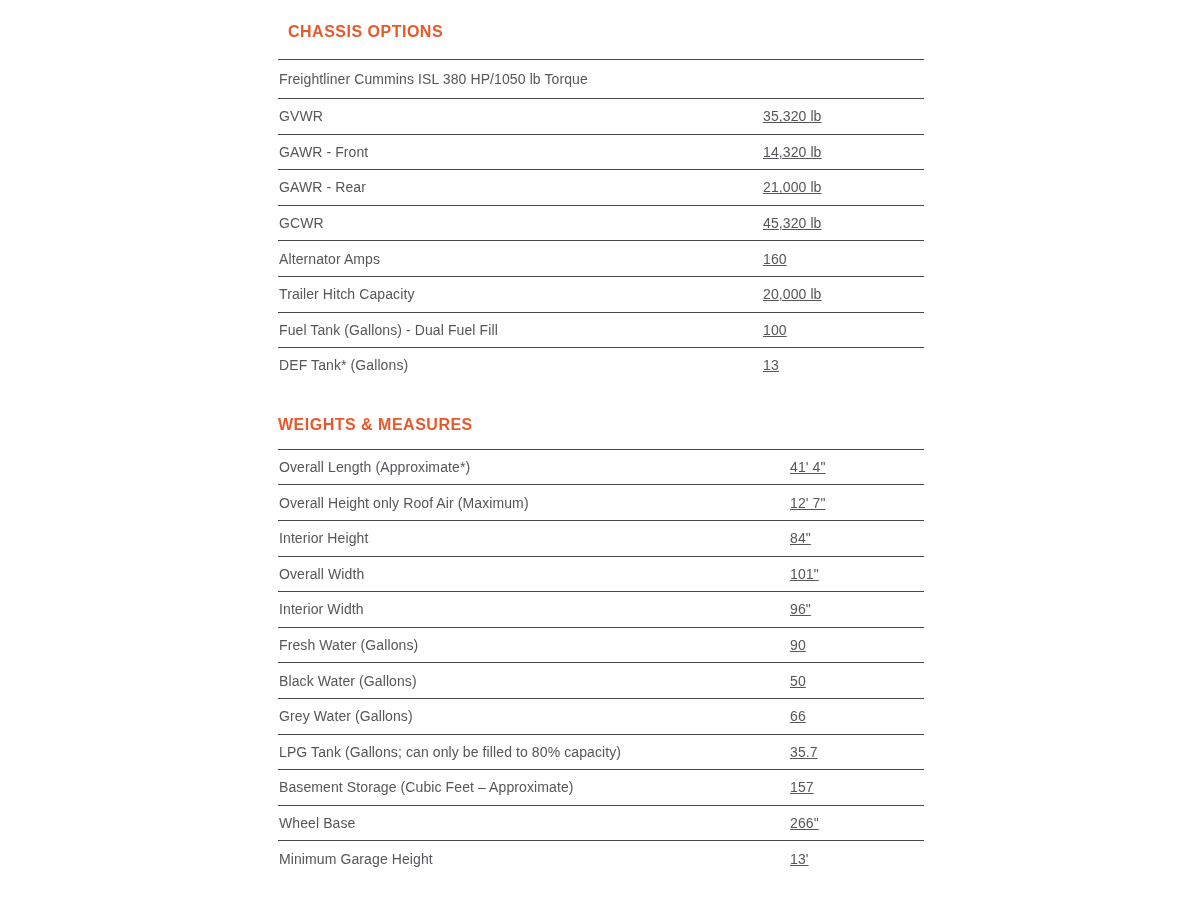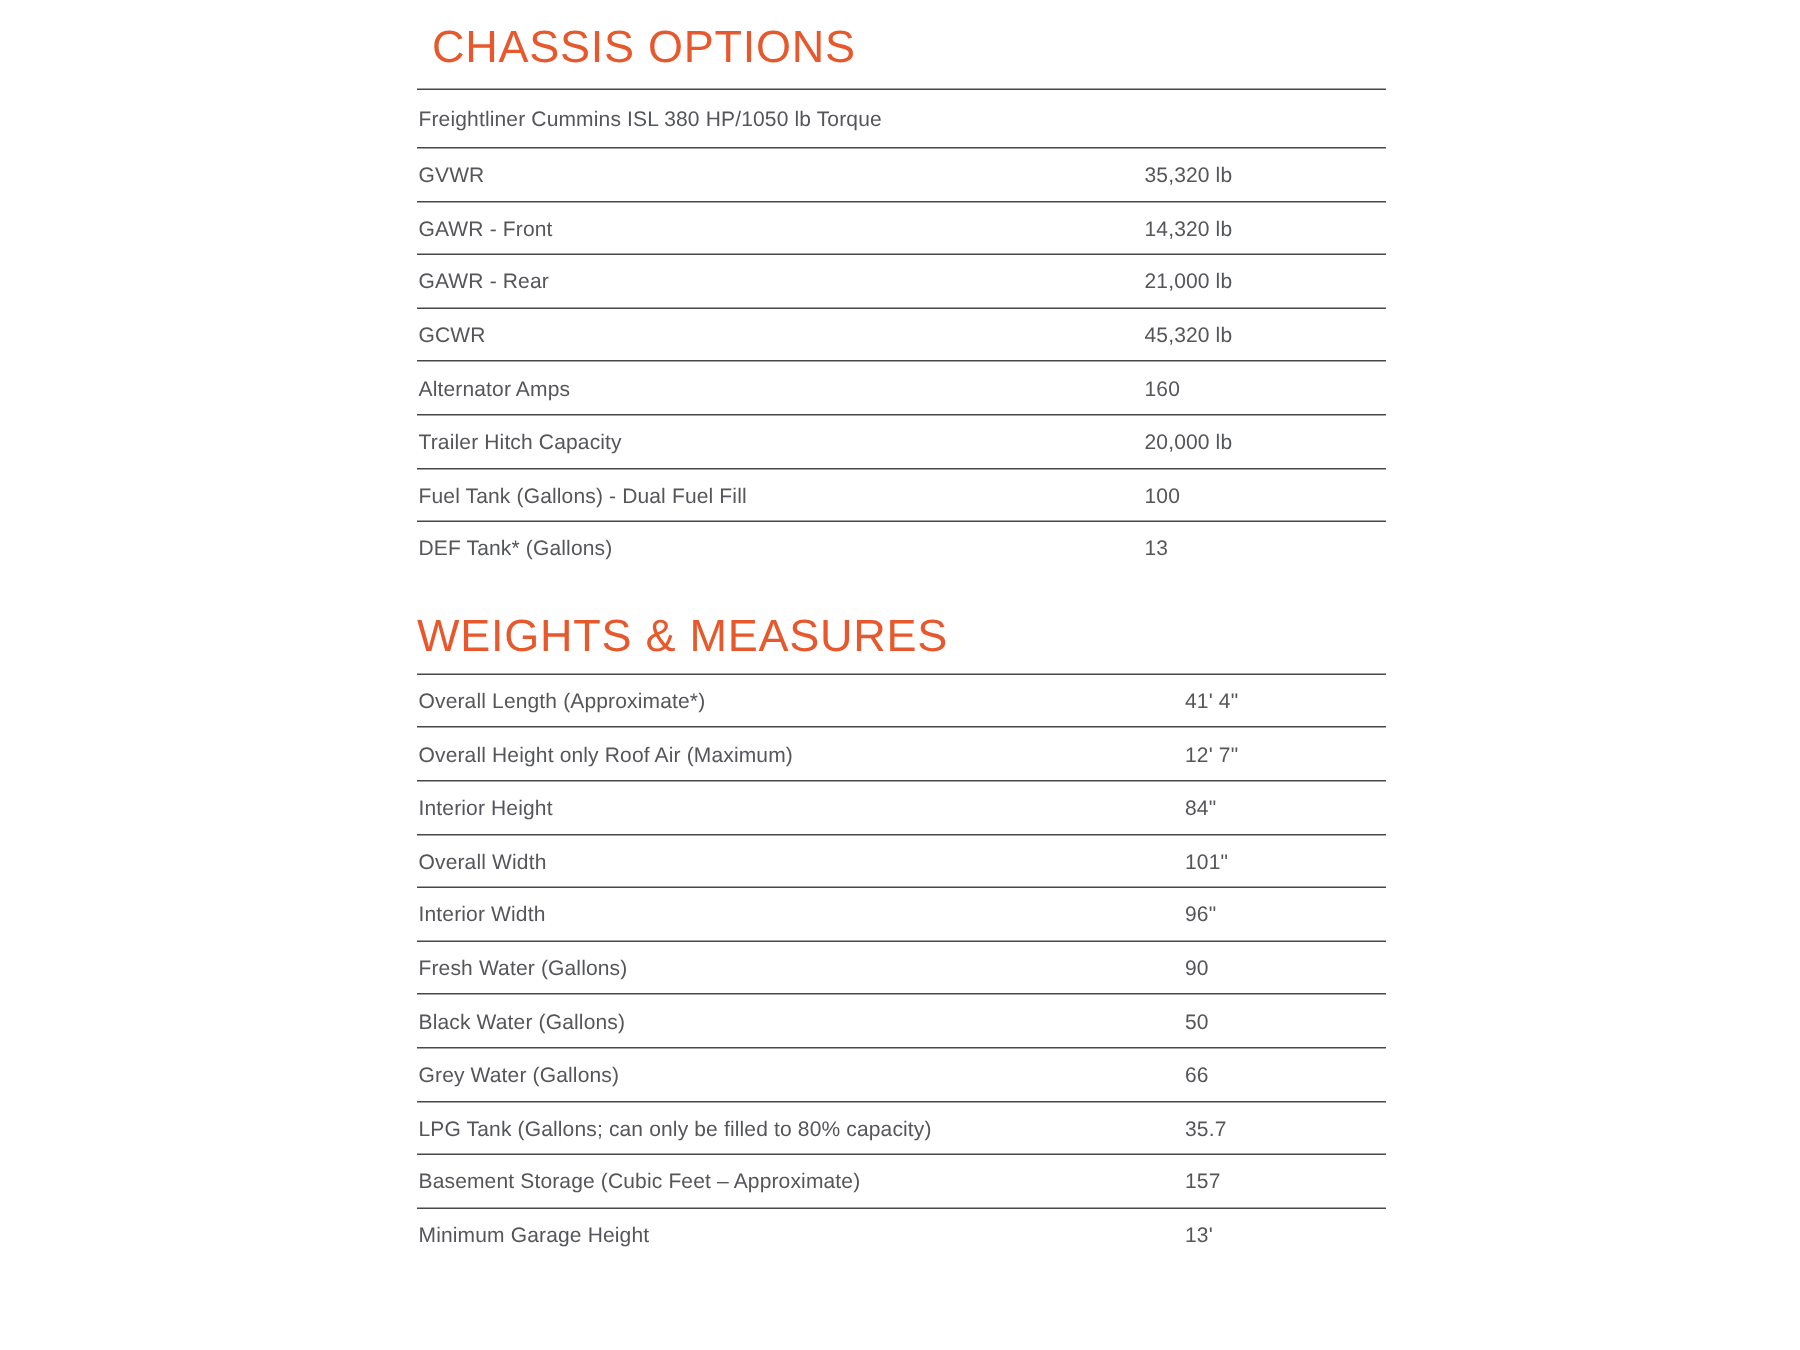--- a/index.html
+++ b/index.html
@@ -19,23 +19,23 @@
     overflow: hidden;
   }
   .spec-sheet {
     position: absolute;
     left: 278px;
     top: 22px;
     width: 646px;
   }
   .section-title {
     margin: 0;
-    font-size: 30px;
+    font-size: 16px;
     line-height: 19px;
-    font-weight: 400;
+    font-weight: 700;
     letter-spacing: 0.5px;
     color: var(--accent);
     white-space: nowrap;
   }
   .section-0 .section-title {
     margin-left: 10px;
     margin-bottom: 18px;
   }
   .section-1 .section-title {
     margin-top: 32px;
@@ -58,20 +58,21 @@
     padding-left: 1px;
     white-space: nowrap;
     letter-spacing: 0.1px;
   }
   .value {
     position: absolute;
     top: 50%;
     transform: translateY(-50%);
     white-space: nowrap;
     letter-spacing: 0.1px;
+    text-decoration: underline;
   }
   .section-0 .value { left: 485px; }
   .section-1 .value { left: 512px; }
 </style>
 </head>
 <body>
 
 <div class="spec-sheet">
   <div class="section section-0">
     <h2 class="section-title">CHASSIS OPTIONS</h2>
@@ -169,20 +170,24 @@
   <div class="row">
     <span class="label">LPG Tank (Gallons; can only be filled to 80% capacity)</span>
     <span class="value">35.7</span>
   </div>
 
   <div class="row">
     <span class="label">Basement Storage (Cubic Feet – Approximate)</span>
     <span class="value">157</span>
   </div>
 
+  <div class="row">
+    <span class="label">Wheel Base</span>
+    <span class="value">266"</span>
+  </div>
 
 
   <div class="row">
     <span class="label">Minimum Garage Height</span>
     <span class="value">13'</span>
   </div>
 </div>
   </div>
 </div>
 

